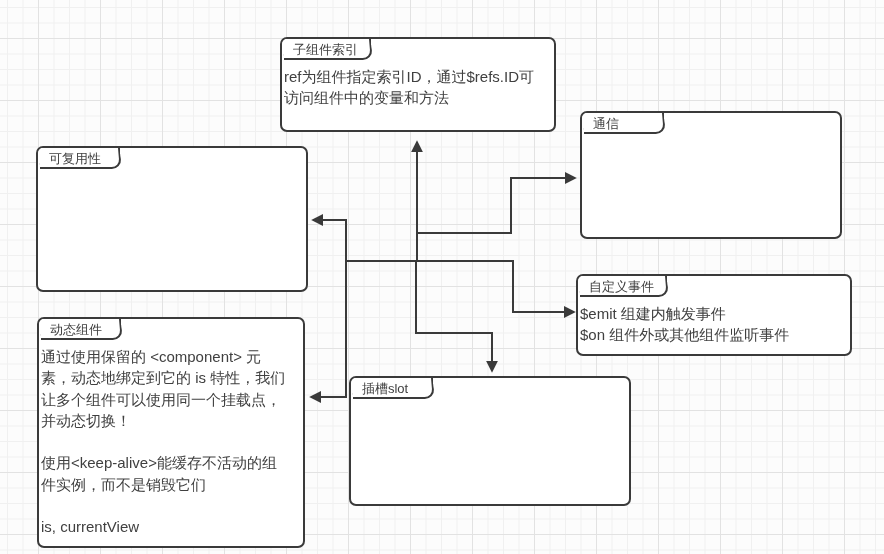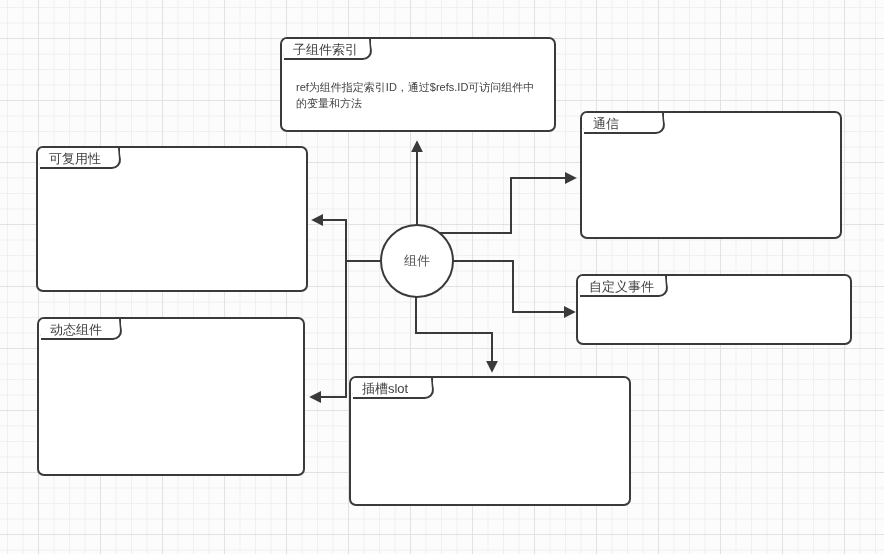--- a/index.html
+++ b/index.html
@@ -43,23 +43,23 @@
     border-bottom:2px solid var(--line);
     border-bottom-right-radius:10px;
     border-top-left-radius:5px;
     transform:skewX(5deg);
     transform-origin:0 0;
     font-size:13px;line-height:17px;
     white-space:nowrap;
   }
   .note-tab span{display:inline-block;transform:skewX(-5deg);}
   .note-body{
-    margin-top:35px;
-    padding:6px 12px 8px 14px;
-    font-size:11px;line-height:1.42;
+    margin-top:21px;
+    padding:6px 12px 8px 2px;
+    font-size:15px;line-height:1.42;
     white-space:pre-line;
   }
   .center-node{
     position:absolute;z-index:3;
     left:380px;top:224px;width:74px;height:74px;
     border:2px solid var(--line);
     border-radius:50%;
     background:var(--box-bg);
     display:flex;align-items:center;justify-content:center;
     font-size:13px;color:#555;
@@ -107,31 +107,35 @@
   <div class="note n-comm">
     <div class="note-tab">
       <span>通信</span>
     </div>
   </div>
 
   <div class="note n-custom">
     <div class="note-tab">
       <span>自定义事件</span>
     </div>
+    <div class="note-body">$emit 组建内触发事件
+$on 组件外或其他组件监听事件</div>
   </div>
 
   <div class="note n-dynamic">
     <div class="note-tab">
       <span>动态组件</span>
     </div>
+    <div class="note-body">通过使用保留的 &lt;component&gt; 元素，动态地绑定到它的 is 特性，我们让多个组件可以使用同一个挂载点，并动态切换！
+
+使用&lt;keep-alive&gt;能缓存不活动的组件实例，而不是销毁它们
+
+is, currentView</div>
   </div>
 
   <div class="note n-slot">
     <div class="note-tab">
       <span>插槽slot</span>
     </div>
   </div>
 
-  <div class="center-node">
-    <span>组件</span>
-  </div>
 
 </div>
 
 </body></html>

